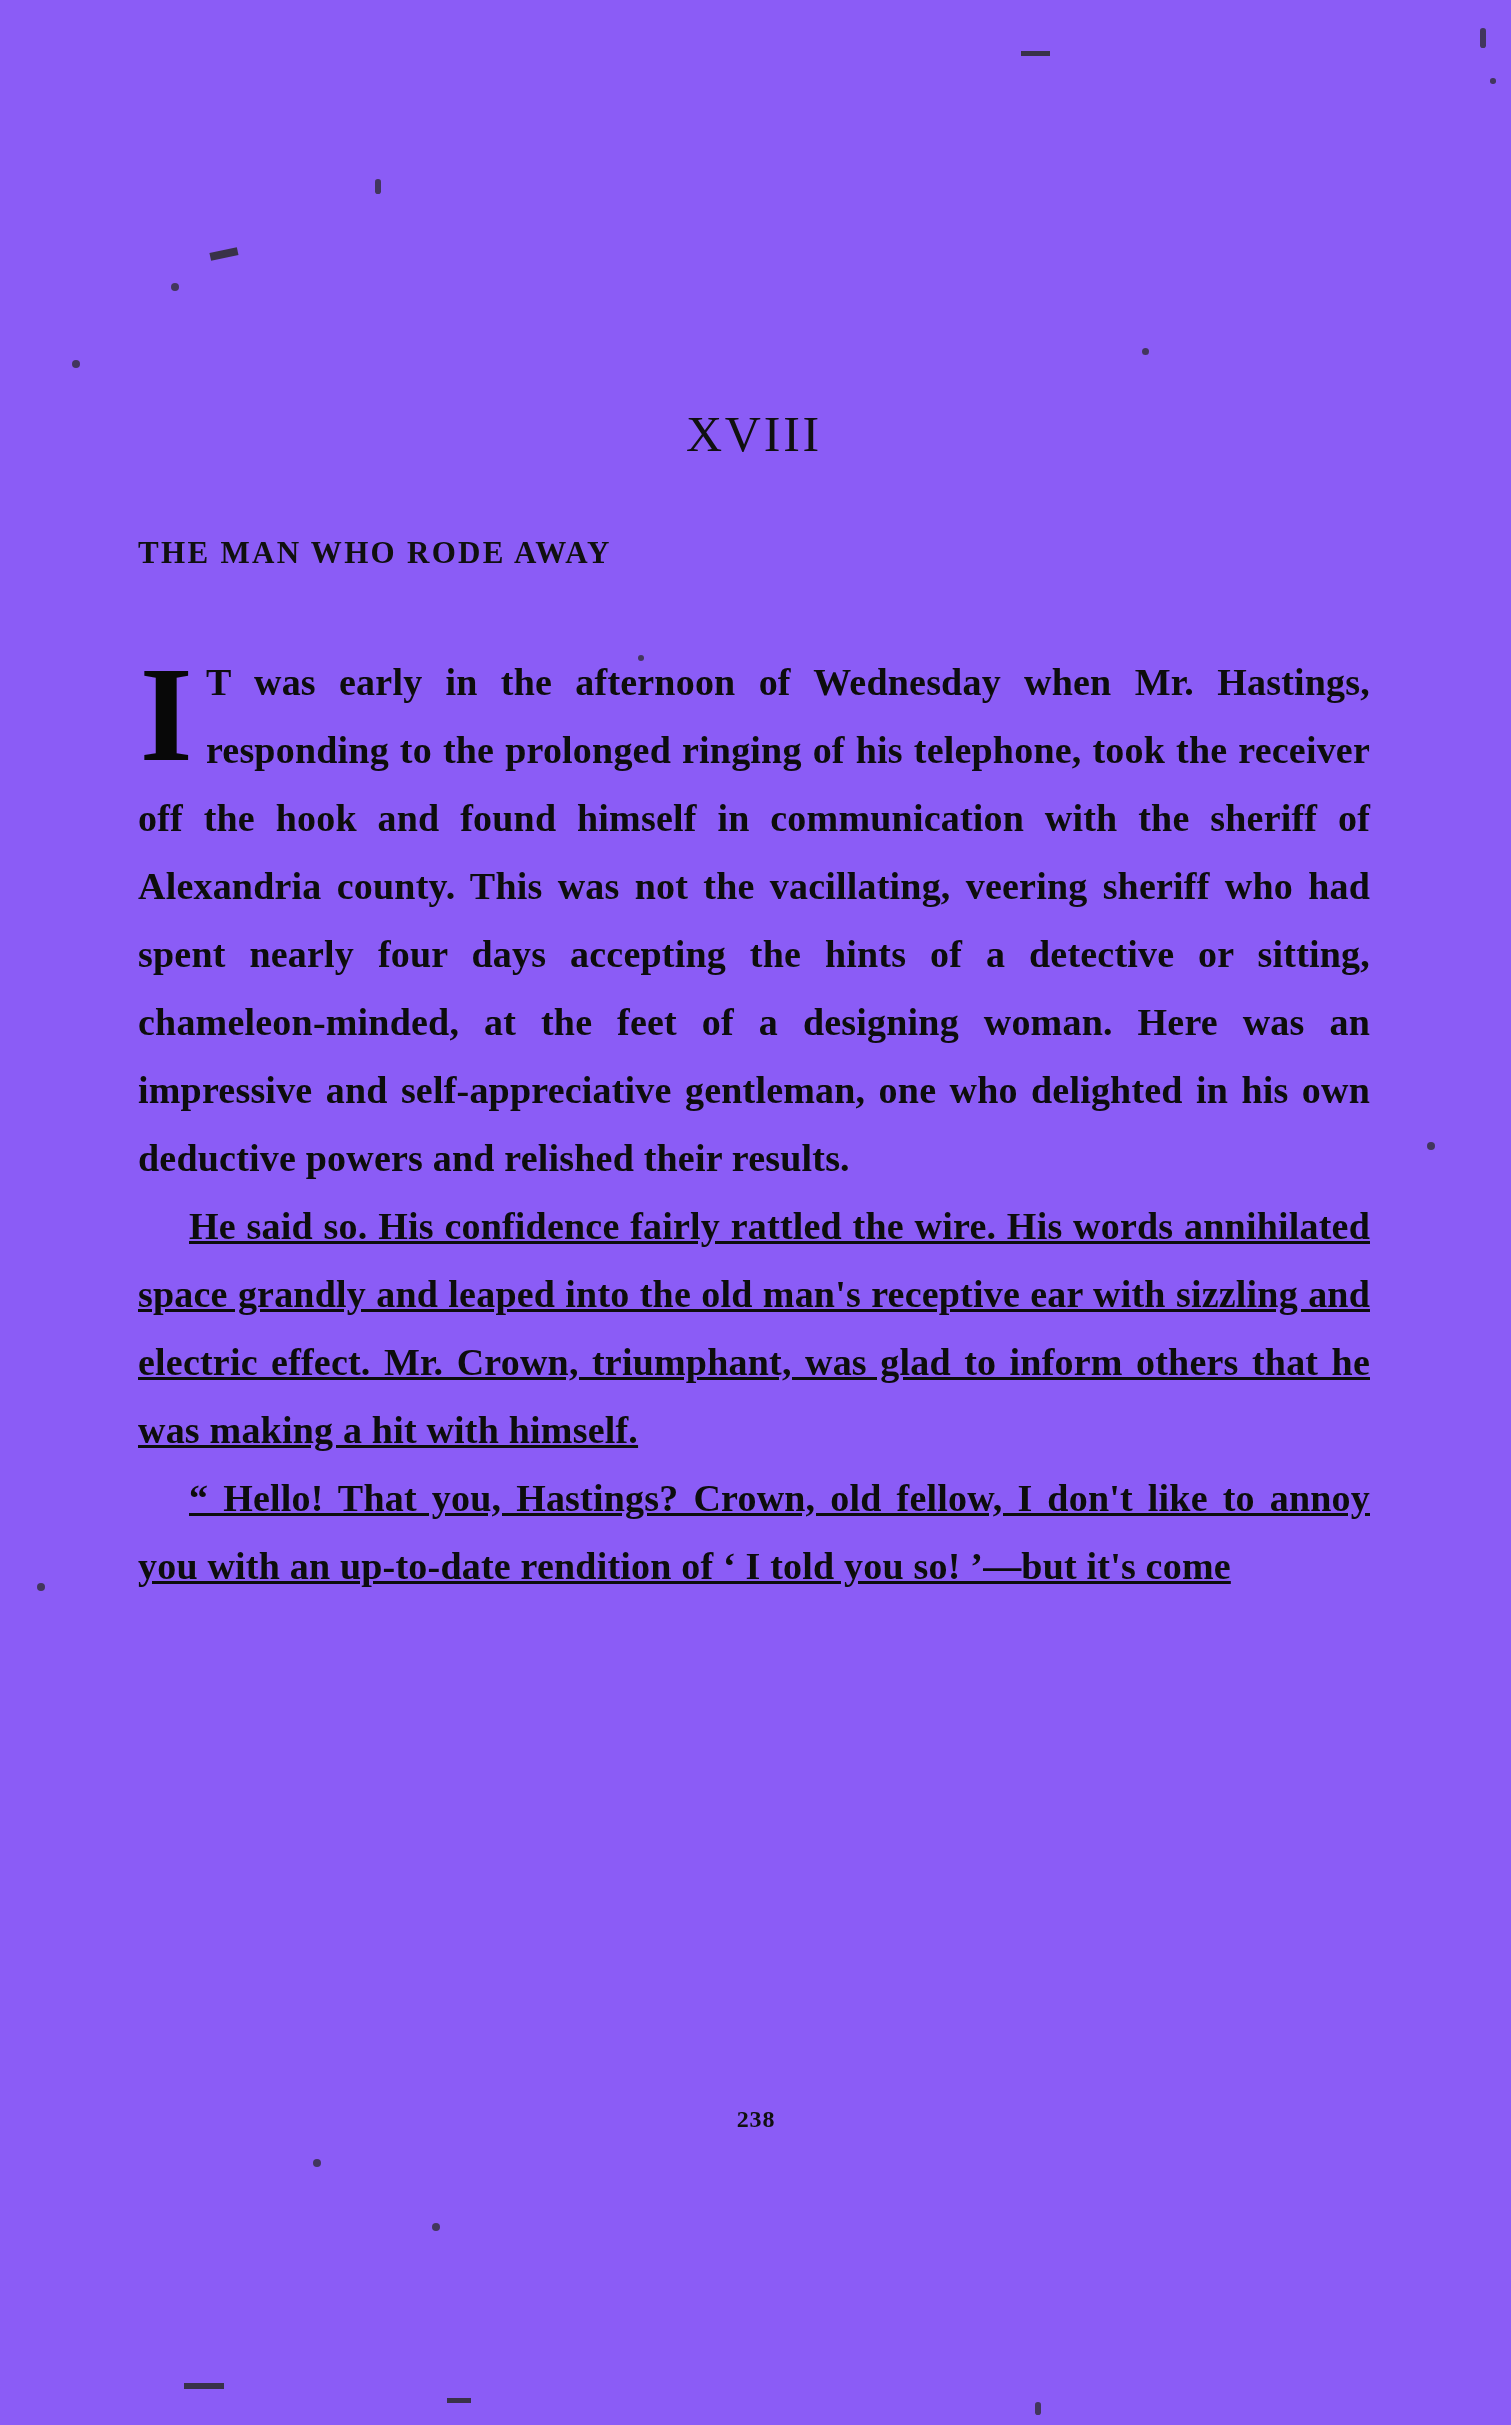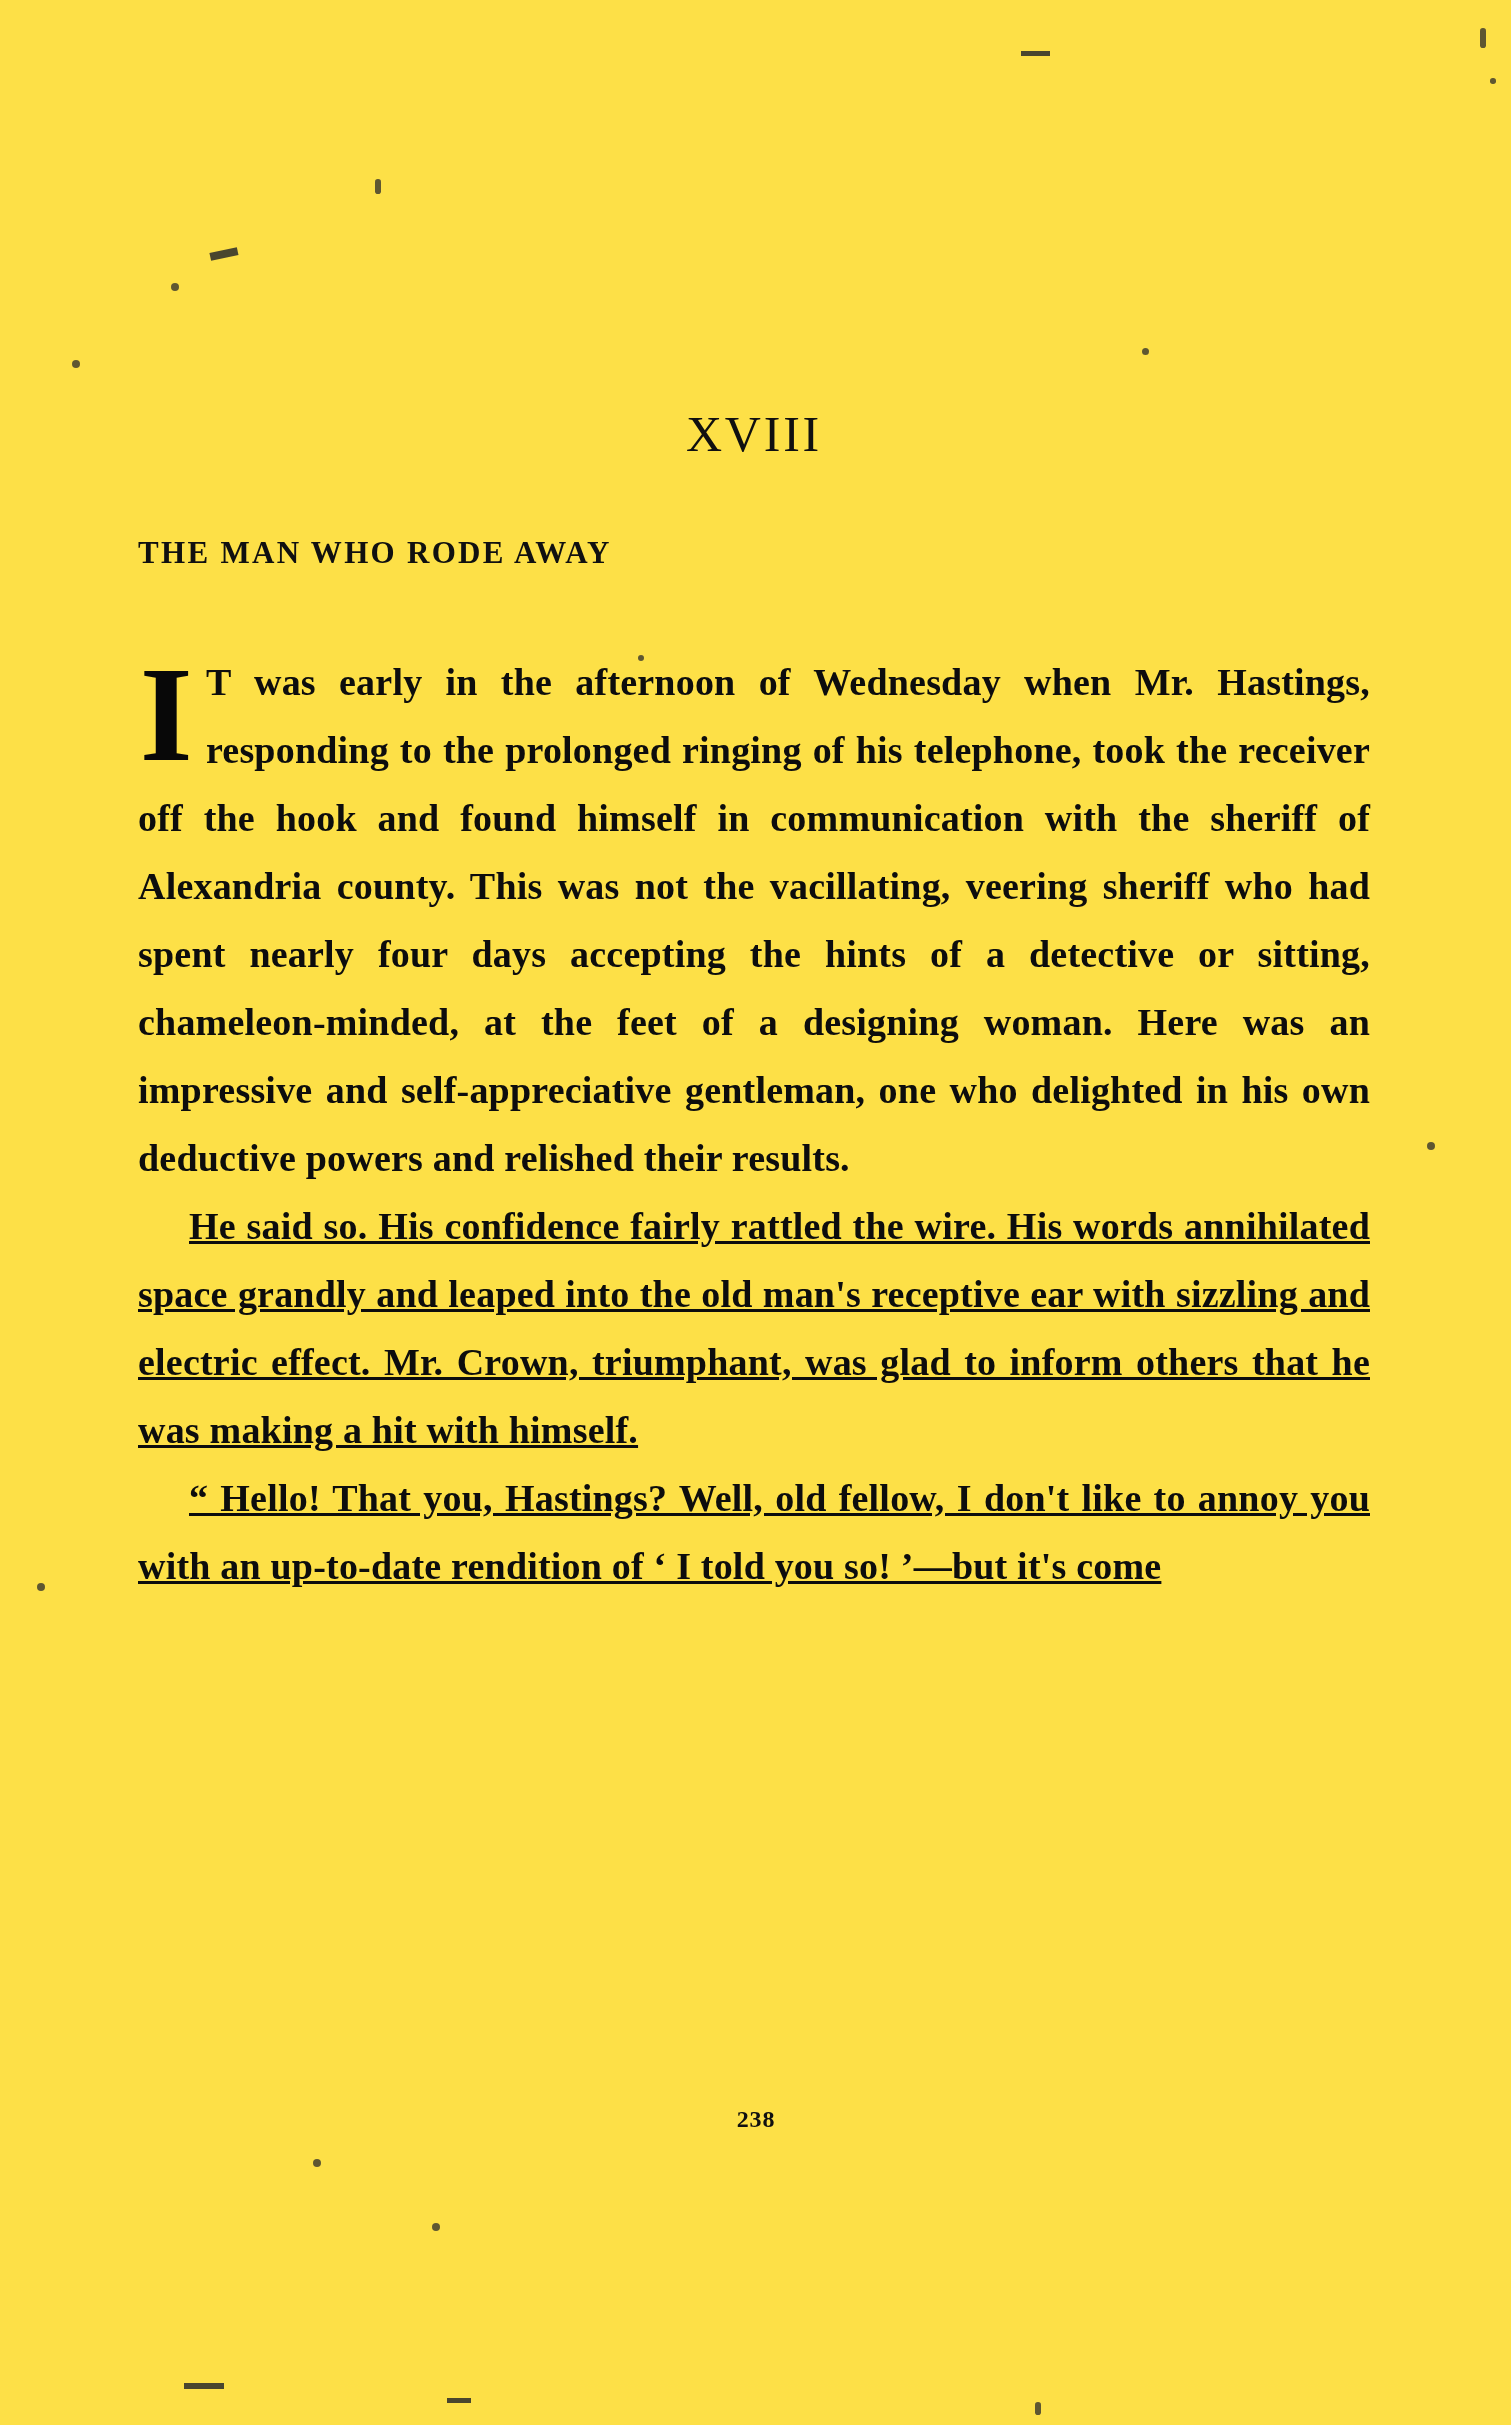--- a/index.html
+++ b/index.html
@@ -14,21 +14,21 @@
     font-family: "Liberation Serif", serif;
     color: #111111;
     overflow: hidden;
   }
 
   .page {
     position: absolute;
     top: 0; left: 0;
     width: 1512px;
     height: 2426px;
-    background: #fde047;
+    background: #8b5cf6;
   }
 
   
   .speck {
     position: absolute;
     background: #2a2a2a;
     border-radius: 50%;
     opacity: 0.75;
   }
   .dash {
@@ -136,20 +136,20 @@
     <h1 class="chapter-number">XVIII</h1>
 
     <h2 class="chapter-title">THE MAN WHO RODE AWAY</h2>
 
     <p class="body-para dropcap-para">
       <span class="dropcap">I</span><span>T was early in the afternoon of Wednesday when Mr. Hastings, responding to the prolonged ringing of his telephone, took the receiver off the hook and found himself in communication with the sheriff of Alexandria county. This was not the vacillating, veering sheriff who had spent nearly four days accepting the hints of a detective or sitting, chameleon-minded, at the feet of a designing woman. Here was an impressive and self-appreciative gentleman, one who delighted in his own deductive powers and relished their results.</span>
     </p>
 
     <p class="body-para indent">He said so. His confidence fairly rattled the wire. His words annihilated space grandly and leaped into the old man's receptive ear with sizzling and electric effect. Mr. Crown, triumphant, was glad to inform others that he was making a hit with himself.</p>
 
-    <p class="body-para indent">“ Hello! That you, Hastings? Well, old fellow, I don't like to annoy you with an up-to-date rendition of ‘ I told you so! ’—but it's come</p>
+    <p class="body-para indent">“ Hello! That you, Hastings? Crown, old fellow, I don't like to annoy you with an up-to-date rendition of ‘ I told you so! ’—but it's come</p>
 
   </div>
 
   <div class="page-number">238</div>
 
 </div>
 
 
 </body></html>

